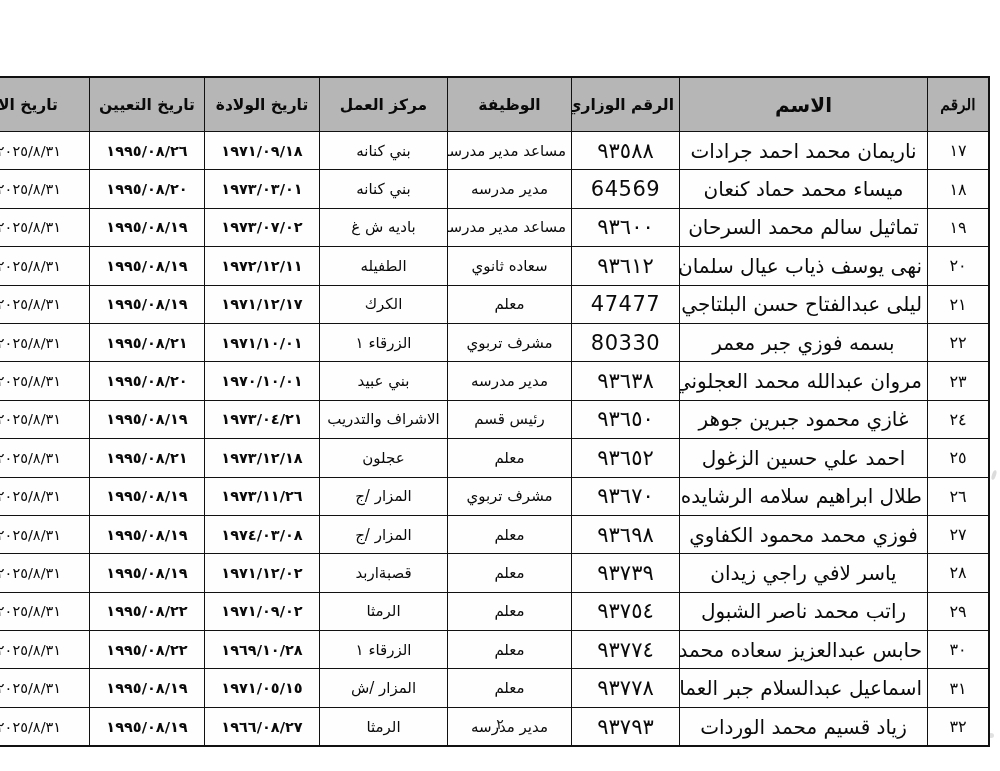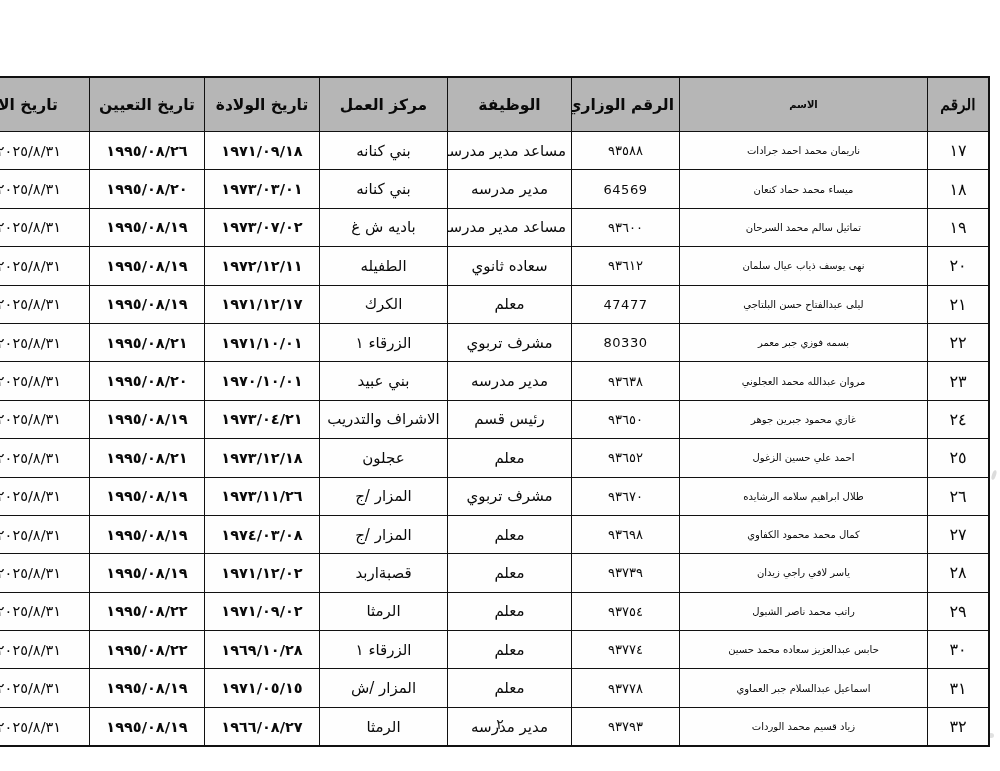--- a/index.html
+++ b/index.html
@@ -64,30 +64,30 @@
   }
 
   tbody td {
     height: 37.4px;
     font-size: 15px;
     background: #fefefe;
   }
 
   
   .c-num    { width: 50px; font-family: Liberation Serif, serif;  }
-  .c-name   { width: 237px; text-align: center; font-size: 10px; }
+  .c-name   { width: 237px; text-align: center; font-size: 20px; }
   .c-minno  { width: 97px;  }
   .c-job    { width: 113px; }
   .c-center { width: 117px; }
   .c-birth  { width: 104px; }
   .c-appt   { width: 104px; }
   .c-end    { width: 142px; }
 
   tbody .c-num   { font-size: 16px; letter-spacing: 1.5px; }
-  tbody .c-minno { font-size: 13px; letter-spacing: .5px; }
+  tbody .c-minno { font-size: 21px; letter-spacing: .5px; }
   tbody .c-birth,
   tbody .c-appt  { font-size: 14.5px; letter-spacing: .3px; font-weight: bold; }
   tbody .c-end   { font-size: 14.5px; letter-spacing: .3px; }
 
   tbody .c-name  { padding-right: 12px; }
 
   #page-number {
     position: absolute;
     left: 0;
     top: 716px;
@@ -215,21 +215,21 @@
           <td class="c-name">طلال ابراهيم سلامه الرشايده</td>
           <td class="c-minno">٩٣٦٧٠</td>
           <td class="c-job">مشرف تربوي</td>
           <td class="c-center">المزار /ج</td>
           <td class="c-birth">١٩٧٣/١١/٢٦</td>
           <td class="c-appt">١٩٩٥/٠٨/١٩</td>
           <td class="c-end">٢٠٢٥/٨/٣١مساء</td>
         </tr>
         <tr>
           <td class="c-num">٢٧</td>
-          <td class="c-name">كمال محمد محمود الكفاوي</td>
+          <td class="c-name">فوزي محمد محمود الكفاوي</td>
           <td class="c-minno">٩٣٦٩٨</td>
           <td class="c-job">معلم</td>
           <td class="c-center">المزار /ج</td>
           <td class="c-birth">١٩٧٤/٠٣/٠٨</td>
           <td class="c-appt">١٩٩٥/٠٨/١٩</td>
           <td class="c-end">٢٠٢٥/٨/٣١مساء</td>
         </tr>
         <tr>
           <td class="c-num">٢٨</td>
           <td class="c-name">ياسر لافي راجي زيدان</td>

